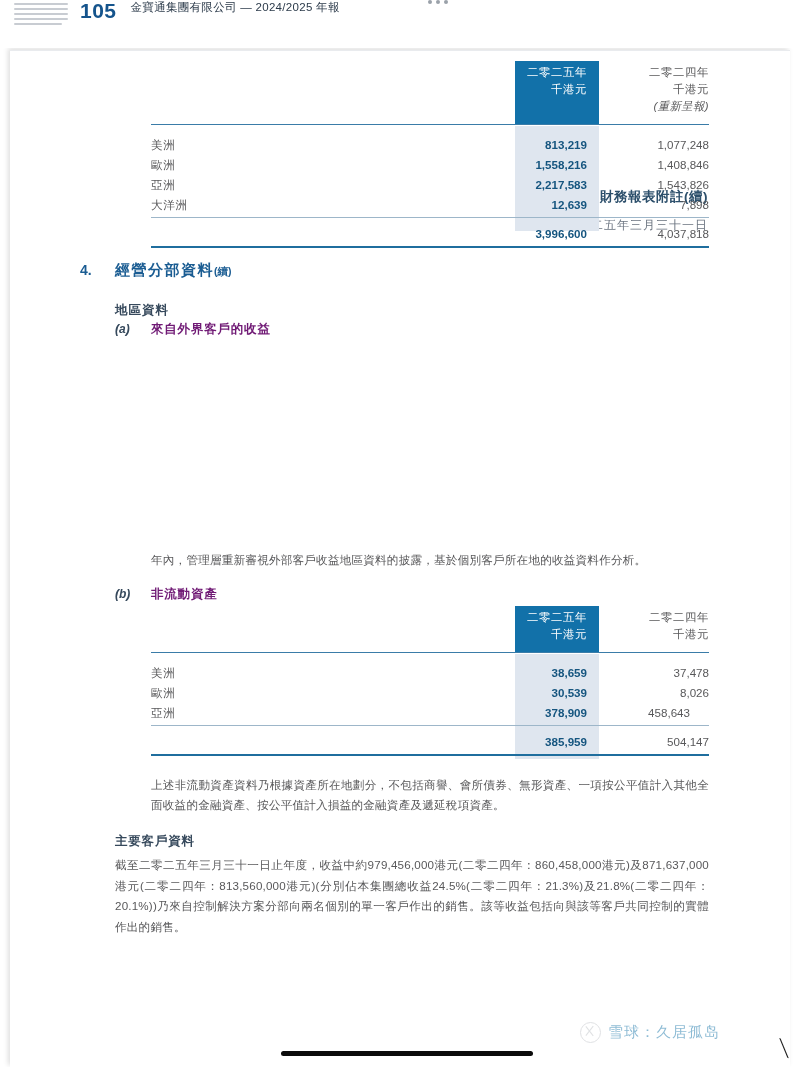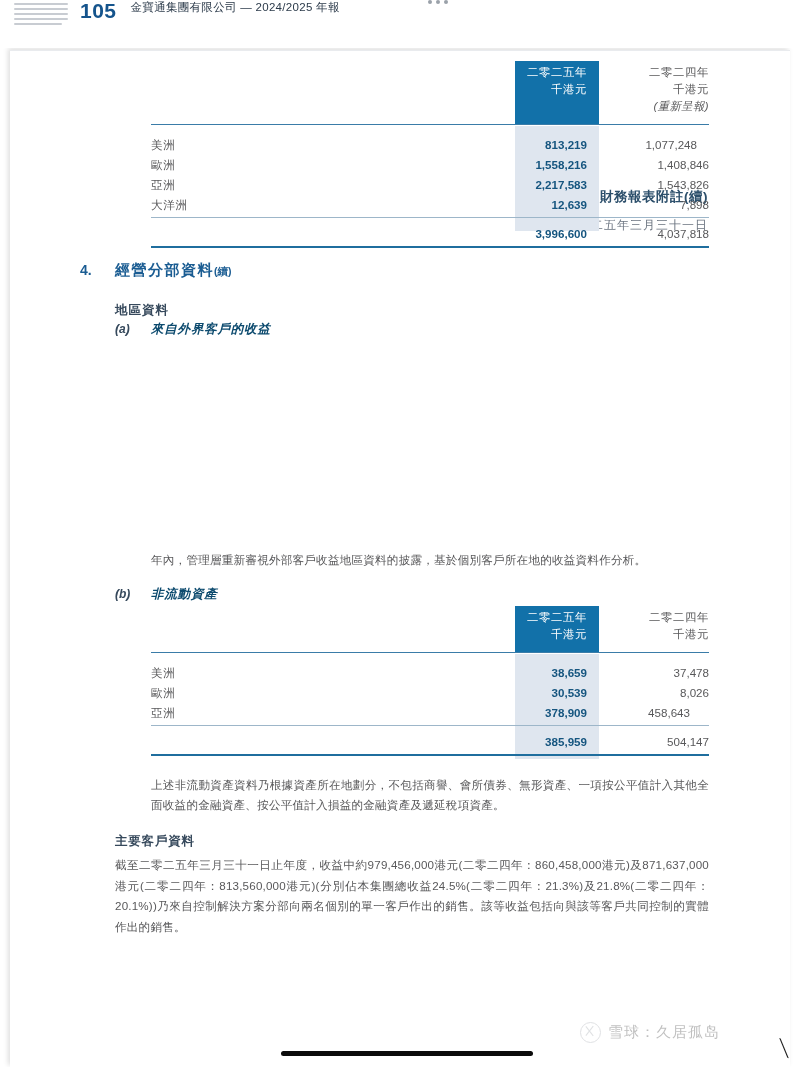--- a/index.html
+++ b/index.html
@@ -168,24 +168,23 @@
     position: absolute;
     left: 105px;
     color: #36495c;
     font-size: 12px;
     font-weight: bold;
     font-style: italic;
   }
   .sub-text {
     position: absolute;
     left: 141px;
-    color: #0c4a6e;
+    color: #701a75;
     font-size: 12.5px;
     font-weight: bold;
-    font-style: italic;
     letter-spacing: 0.8px;
   }
 
   .para {
     position: absolute;
     left: 141px;
     width: 558px;
     color: #58585a;
     font-size: 11.6px;
     line-height: 20px;
@@ -301,21 +300,21 @@
   #wm-logo::before, #wm-logo::after {
     content: "";
     position: absolute;
     left: 7.5px; top: 2px;
     width: 1.4px; height: 12px;
     background: #b9bcc1;
   }
   #wm-logo::before { transform: rotate(38deg); }
   #wm-logo::after  { transform: rotate(-38deg); }
   #wm-text {
-    color: #737373;
+    color: #0369a1;
     font-size: 15px;
     letter-spacing: 1px;
     white-space: nowrap;
   }
   #wm-tail {
     position: absolute;
     left: 776px;
     top: 1036px;
     color: #1a1a1a;
     font-size: 22px;
@@ -386,21 +385,21 @@
       <div class="th th-prev" style="left:456px; width:102px; top:14px;">
         <div>二零二四年</div>
         <div>千港元</div>
         <div class="th-restate">(重新呈報)</div>
       </div>
 
       <div class="rule" style="left:0; top:74px; width:558px;"></div>
 
       <div class="rlabel" style="top:88px;">美洲</div>
       <div class="rv-cur" style="left:364px; width:72px; top:88px;">813,219</div>
-      <div class="rv-prev" style="left:444px; width:102px; top:88px;">1,077,248</div>
+      <div class="rv-prev" style="left:456px; width:102px; top:88px;">1,077,248</div>
 
       <div class="rlabel" style="top:108px;">歐洲</div>
       <div class="rv-cur" style="left:364px; width:72px; top:108px;">1,558,216</div>
       <div class="rv-prev" style="left:456px; width:102px; top:108px;">1,408,846</div>
 
       <div class="rlabel" style="top:128px;">亞洲</div>
       <div class="rv-cur" style="left:364px; width:72px; top:128px;">2,217,583</div>
       <div class="rv-prev" style="left:456px; width:102px; top:128px;">1,543,826</div>
 
       <div class="rlabel" style="top:148px;">大洋洲</div>

